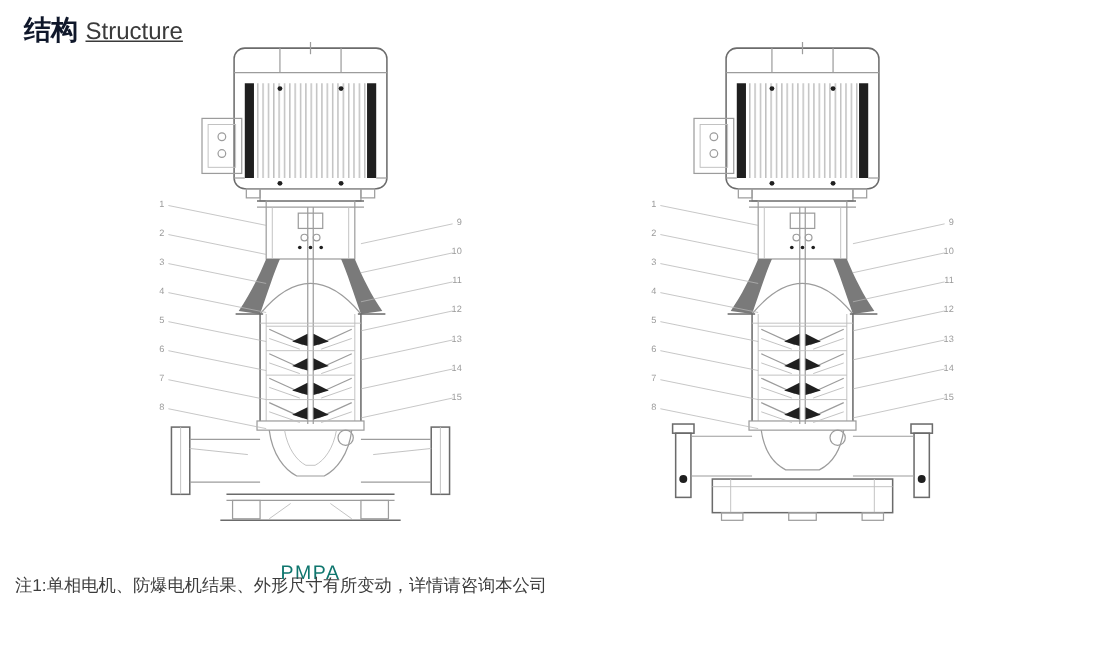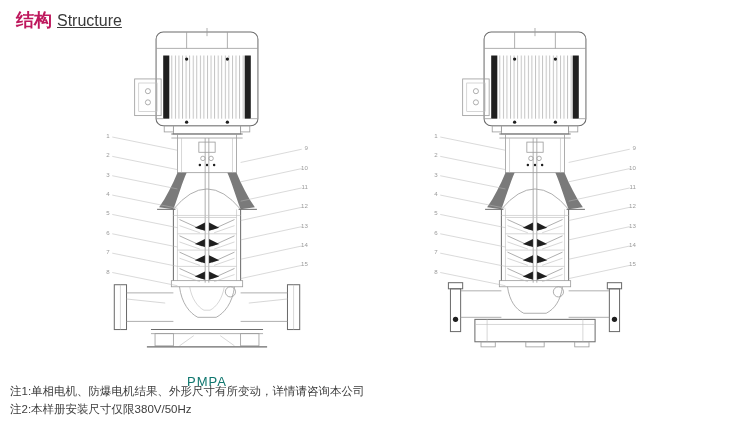--- a/index.html
+++ b/index.html
@@ -2,21 +2,21 @@
 <html><head>
 <meta charset="utf-8">
 <style>
   html,body{margin:0;padding:0;}
   body{
     width:744px;height:439px;position:relative;background:#ffffff;
     font-family:"Liberation Sans","DejaVu Sans",sans-serif;color:#333;
     overflow:hidden;
   }
   .page-title{position:absolute;left:16px;top:8px;white-space:nowrap;}
-  .page-title .zh{font-size:18px;font-weight:700;color:#be185d;}
+  .page-title .zh{font-size:18px;font-weight:700;color:#0f172a;}
   .page-title .en{font-size:16px;font-weight:400;color:#3a3a3a;margin-left:5px;text-decoration:underline;}
 
   .figure{position:absolute;top:28px;width:214px;}
   .figure.left{left:100px;}
   .figure.right{left:428px;}
   .figure svg{display:block;}
   .figure .caption{
     text-align:center;margin-top:20px;font-size:13px;color:#0f766e;
     letter-spacing:1px;
   }
@@ -256,14 +256,13 @@
         <line x1="198" y1="214" x2="138" y2="227" class="leader"></line>
         <text x="204" y="215" class="callout-text" text-anchor="end">14</text>
         <line x1="198" y1="233" x2="138" y2="246" class="leader"></line>
         <text x="204" y="234" class="callout-text" text-anchor="end">15</text>
       </g>
   </svg>
 </figure>
 
 <div class="notes">
   <div>注1:单相电机、防爆电机结果、外形尺寸有所变动，详情请咨询本公司</div>
-  <div>注2:本样册安装尺寸仅限380V/50Hz</div>
 </div>
 
 </body></html>

